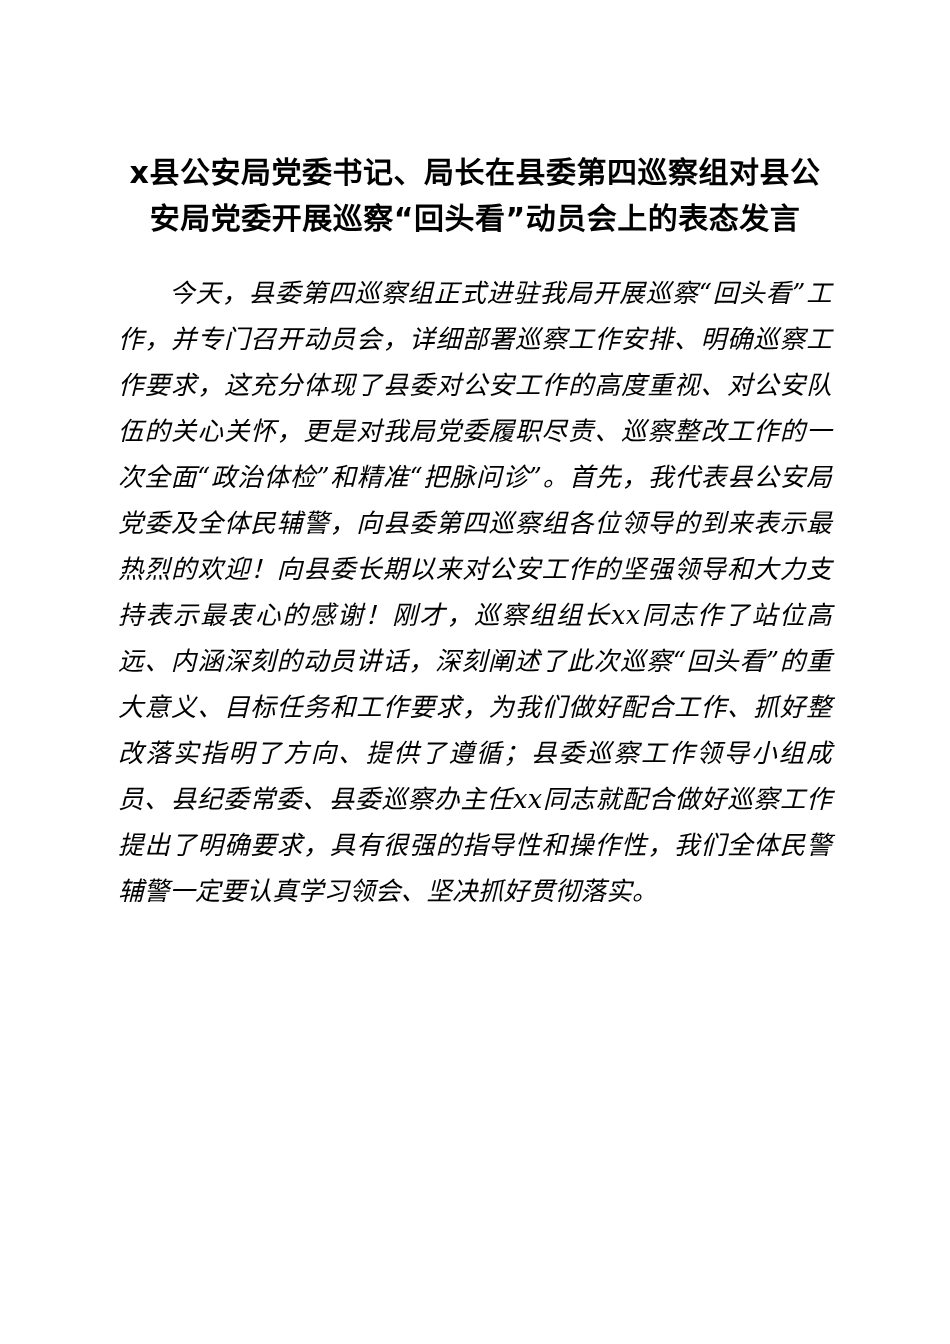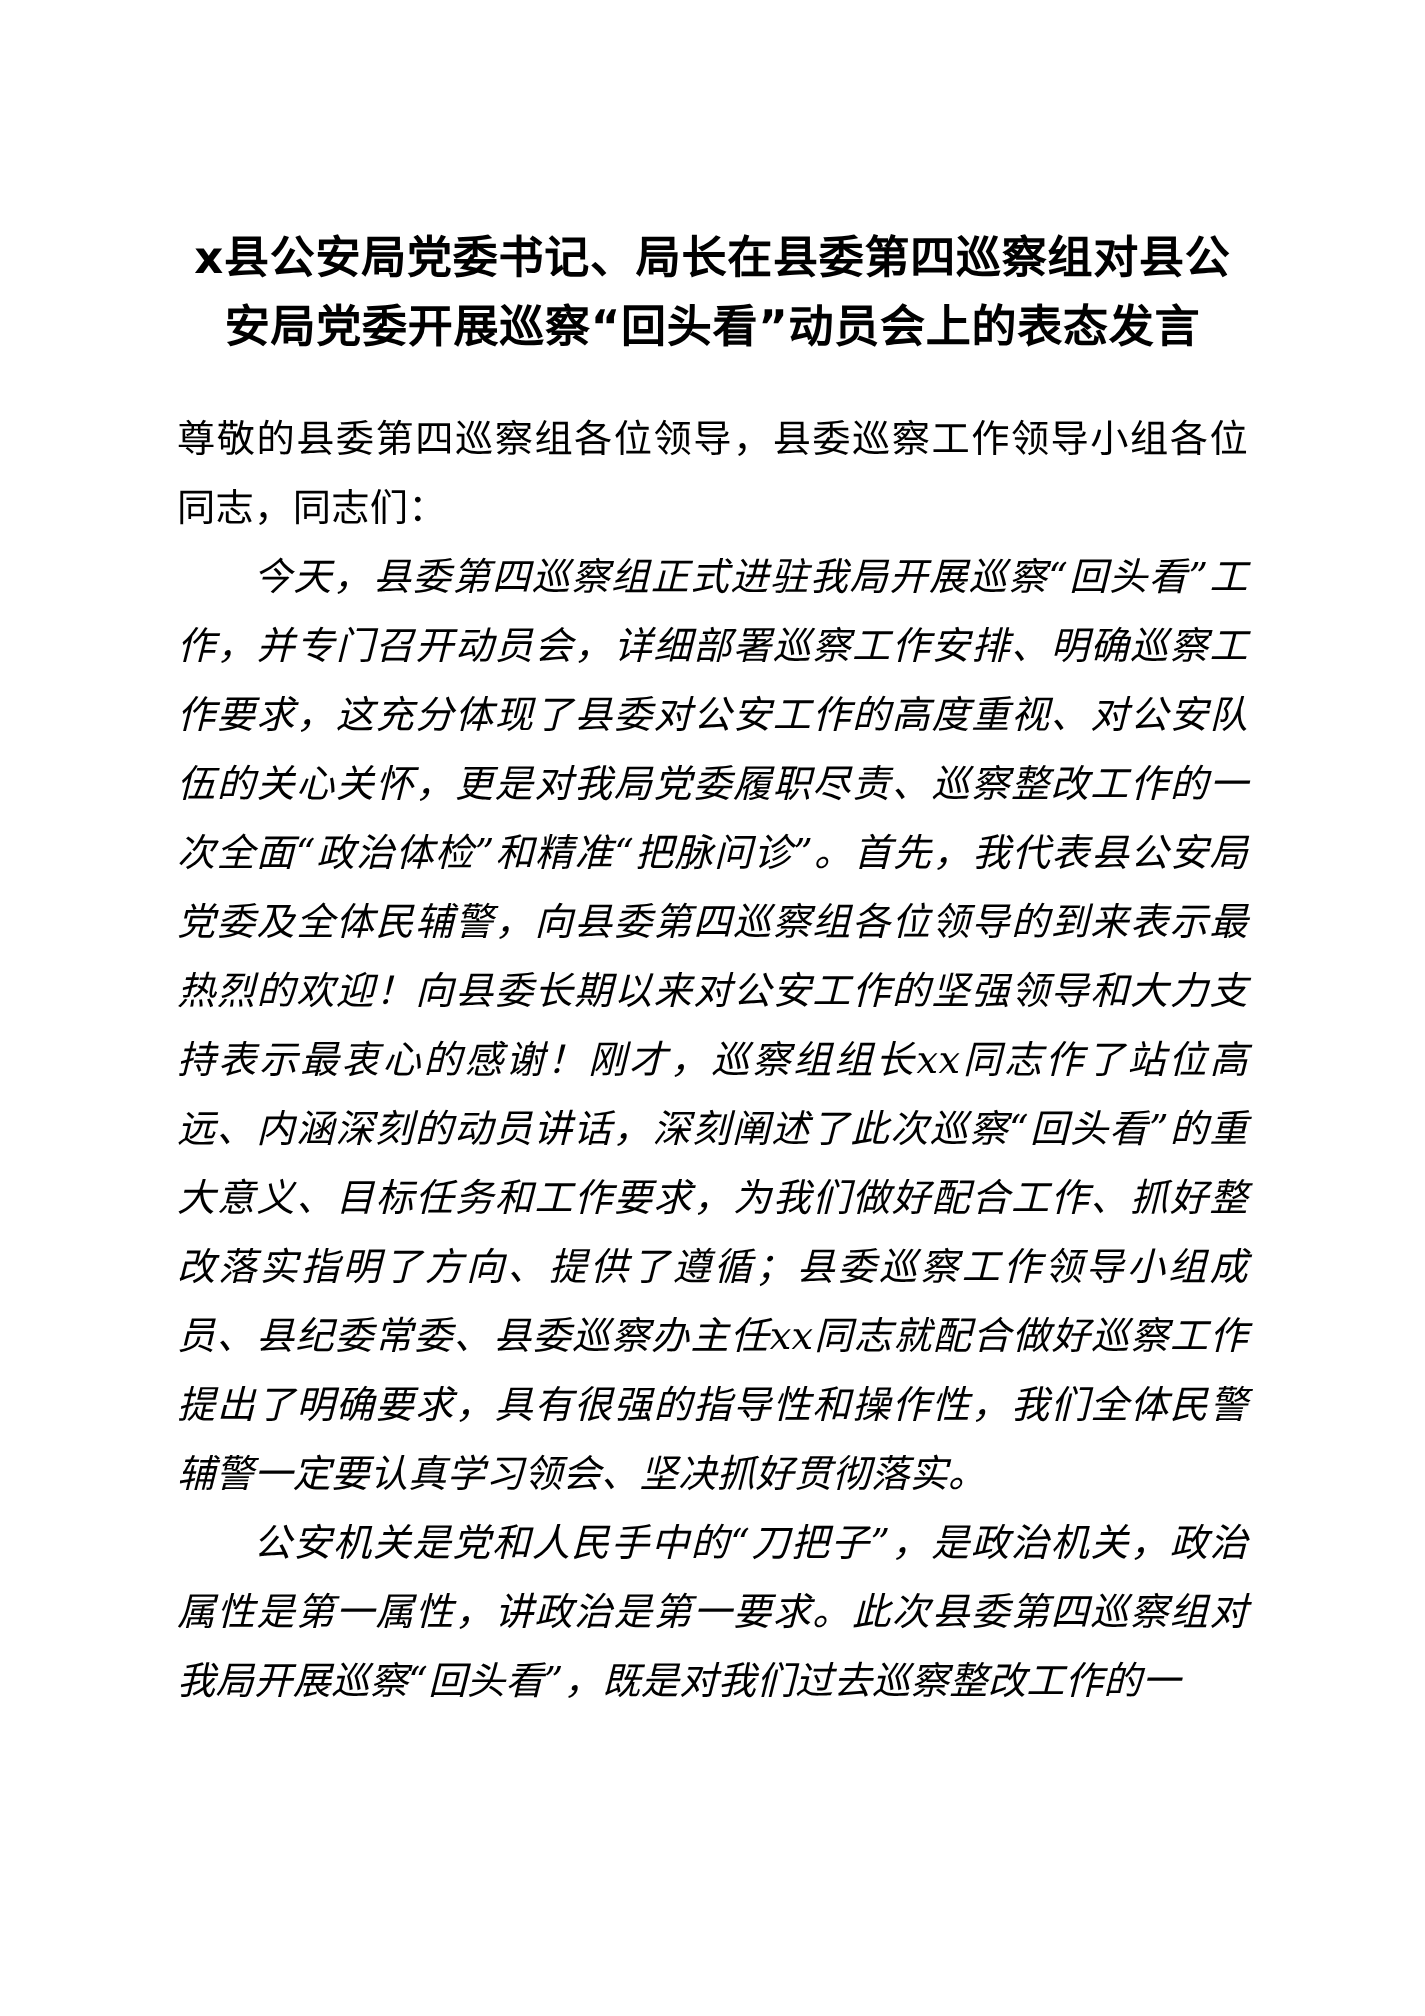--- a/index.html
+++ b/index.html
@@ -49,17 +49,15 @@
   .para.noindent {
     text-indent: 0;
   }
 </style>
 </head>
 <body>
 
 <div class="page">
   <h1 class="doc-title">x县公安局党委书记、局长在县委第四巡察组对县公安局党委开展巡察“回头看”动员会上的表态发言</h1>
   <div class="doc-body">
-    <p class="para noindent">尊敬的县委第四巡察组各位领导，县委巡察工作领导小组各位同志，同志们：</p>
     <p class="para indent">今天，县委第四巡察组正式进驻我局开展巡察“回头看”工作，并专门召开动员会，详细部署巡察工作安排、明确巡察工作要求，这充分体现了县委对公安工作的高度重视、对公安队伍的关心关怀，更是对我局党委履职尽责、巡察整改工作的一次全面“政治体检”和精准“把脉问诊”。首先，我代表县公安局党委及全体民辅警，向县委第四巡察组各位领导的到来表示最热烈的欢迎！向县委长期以来对公安工作的坚强领导和大力支持表示最衷心的感谢！刚才，巡察组组长xx同志作了站位高远、内涵深刻的动员讲话，深刻阐述了此次巡察“回头看”的重大意义、目标任务和工作要求，为我们做好配合工作、抓好整改落实指明了方向、提供了遵循；县委巡察工作领导小组成员、县纪委常委、县委巡察办主任xx同志就配合做好巡察工作提出了明确要求，具有很强的指导性和操作性，我们全体民警辅警一定要认真学习领会、坚决抓好贯彻落实。</p>
-    <p class="para indent">公安机关是党和人民手中的“刀把子”，是政治机关，政治属性是第一属性，讲政治是第一要求。此次县委第四巡察组对我局开展巡察“回头看”，既是对我们过去巡察整改工作的一</p>
   </div>
 </div>
 
 </body></html>

